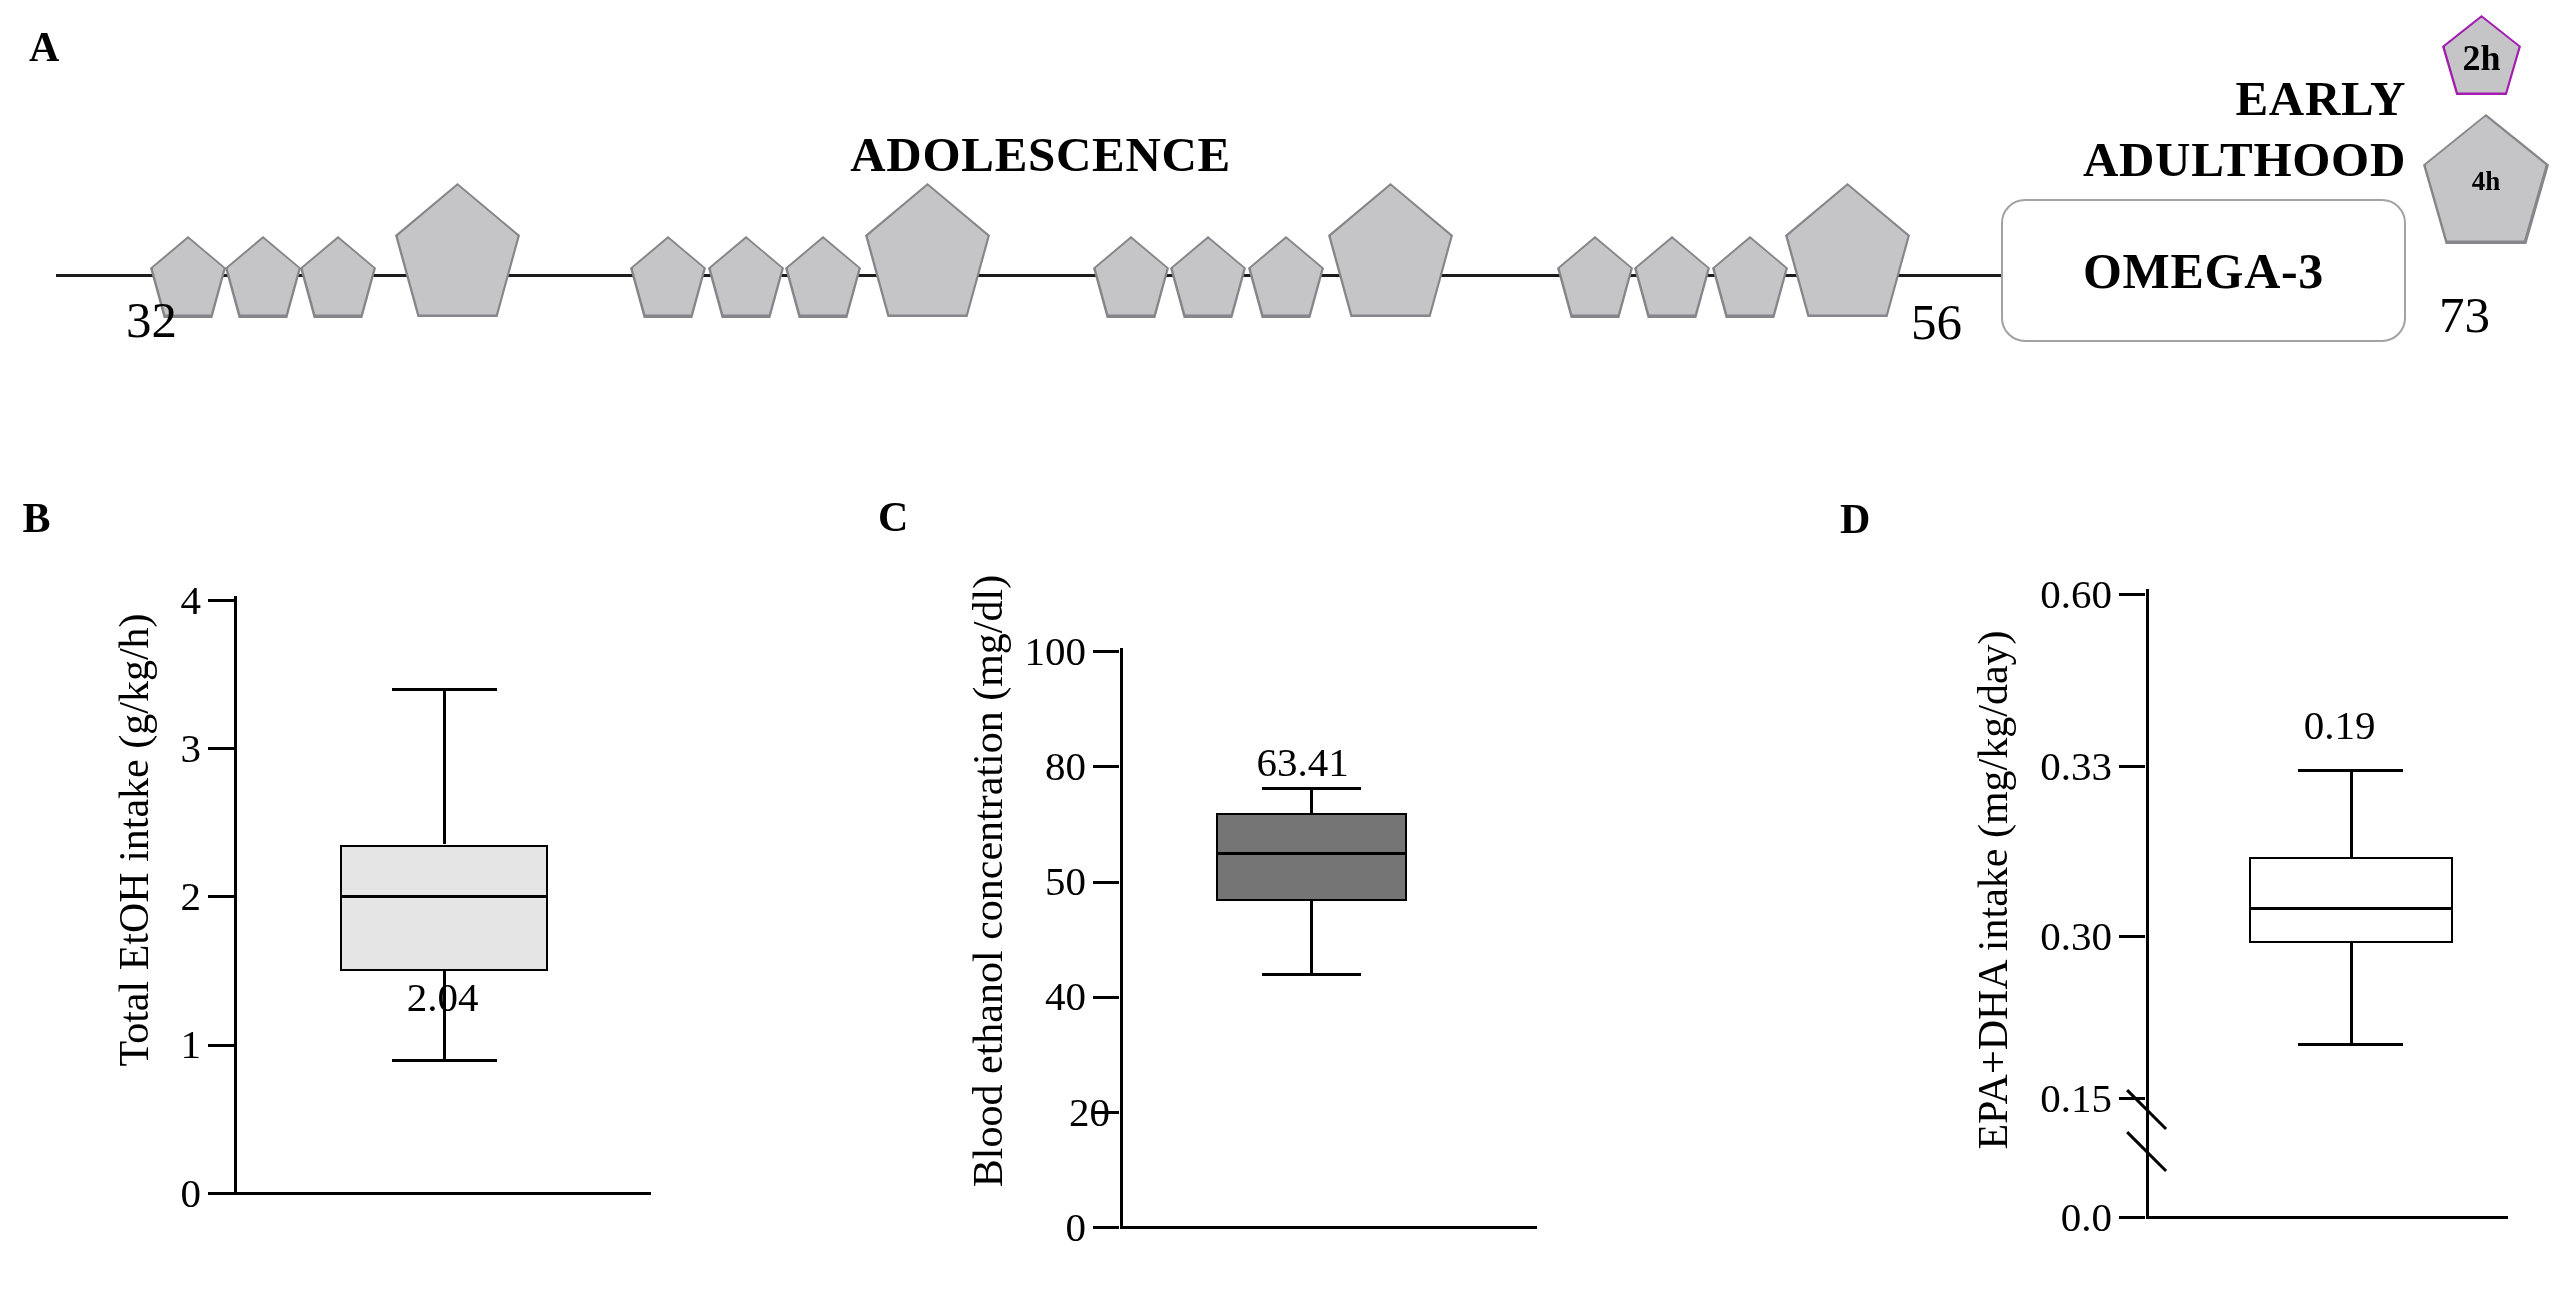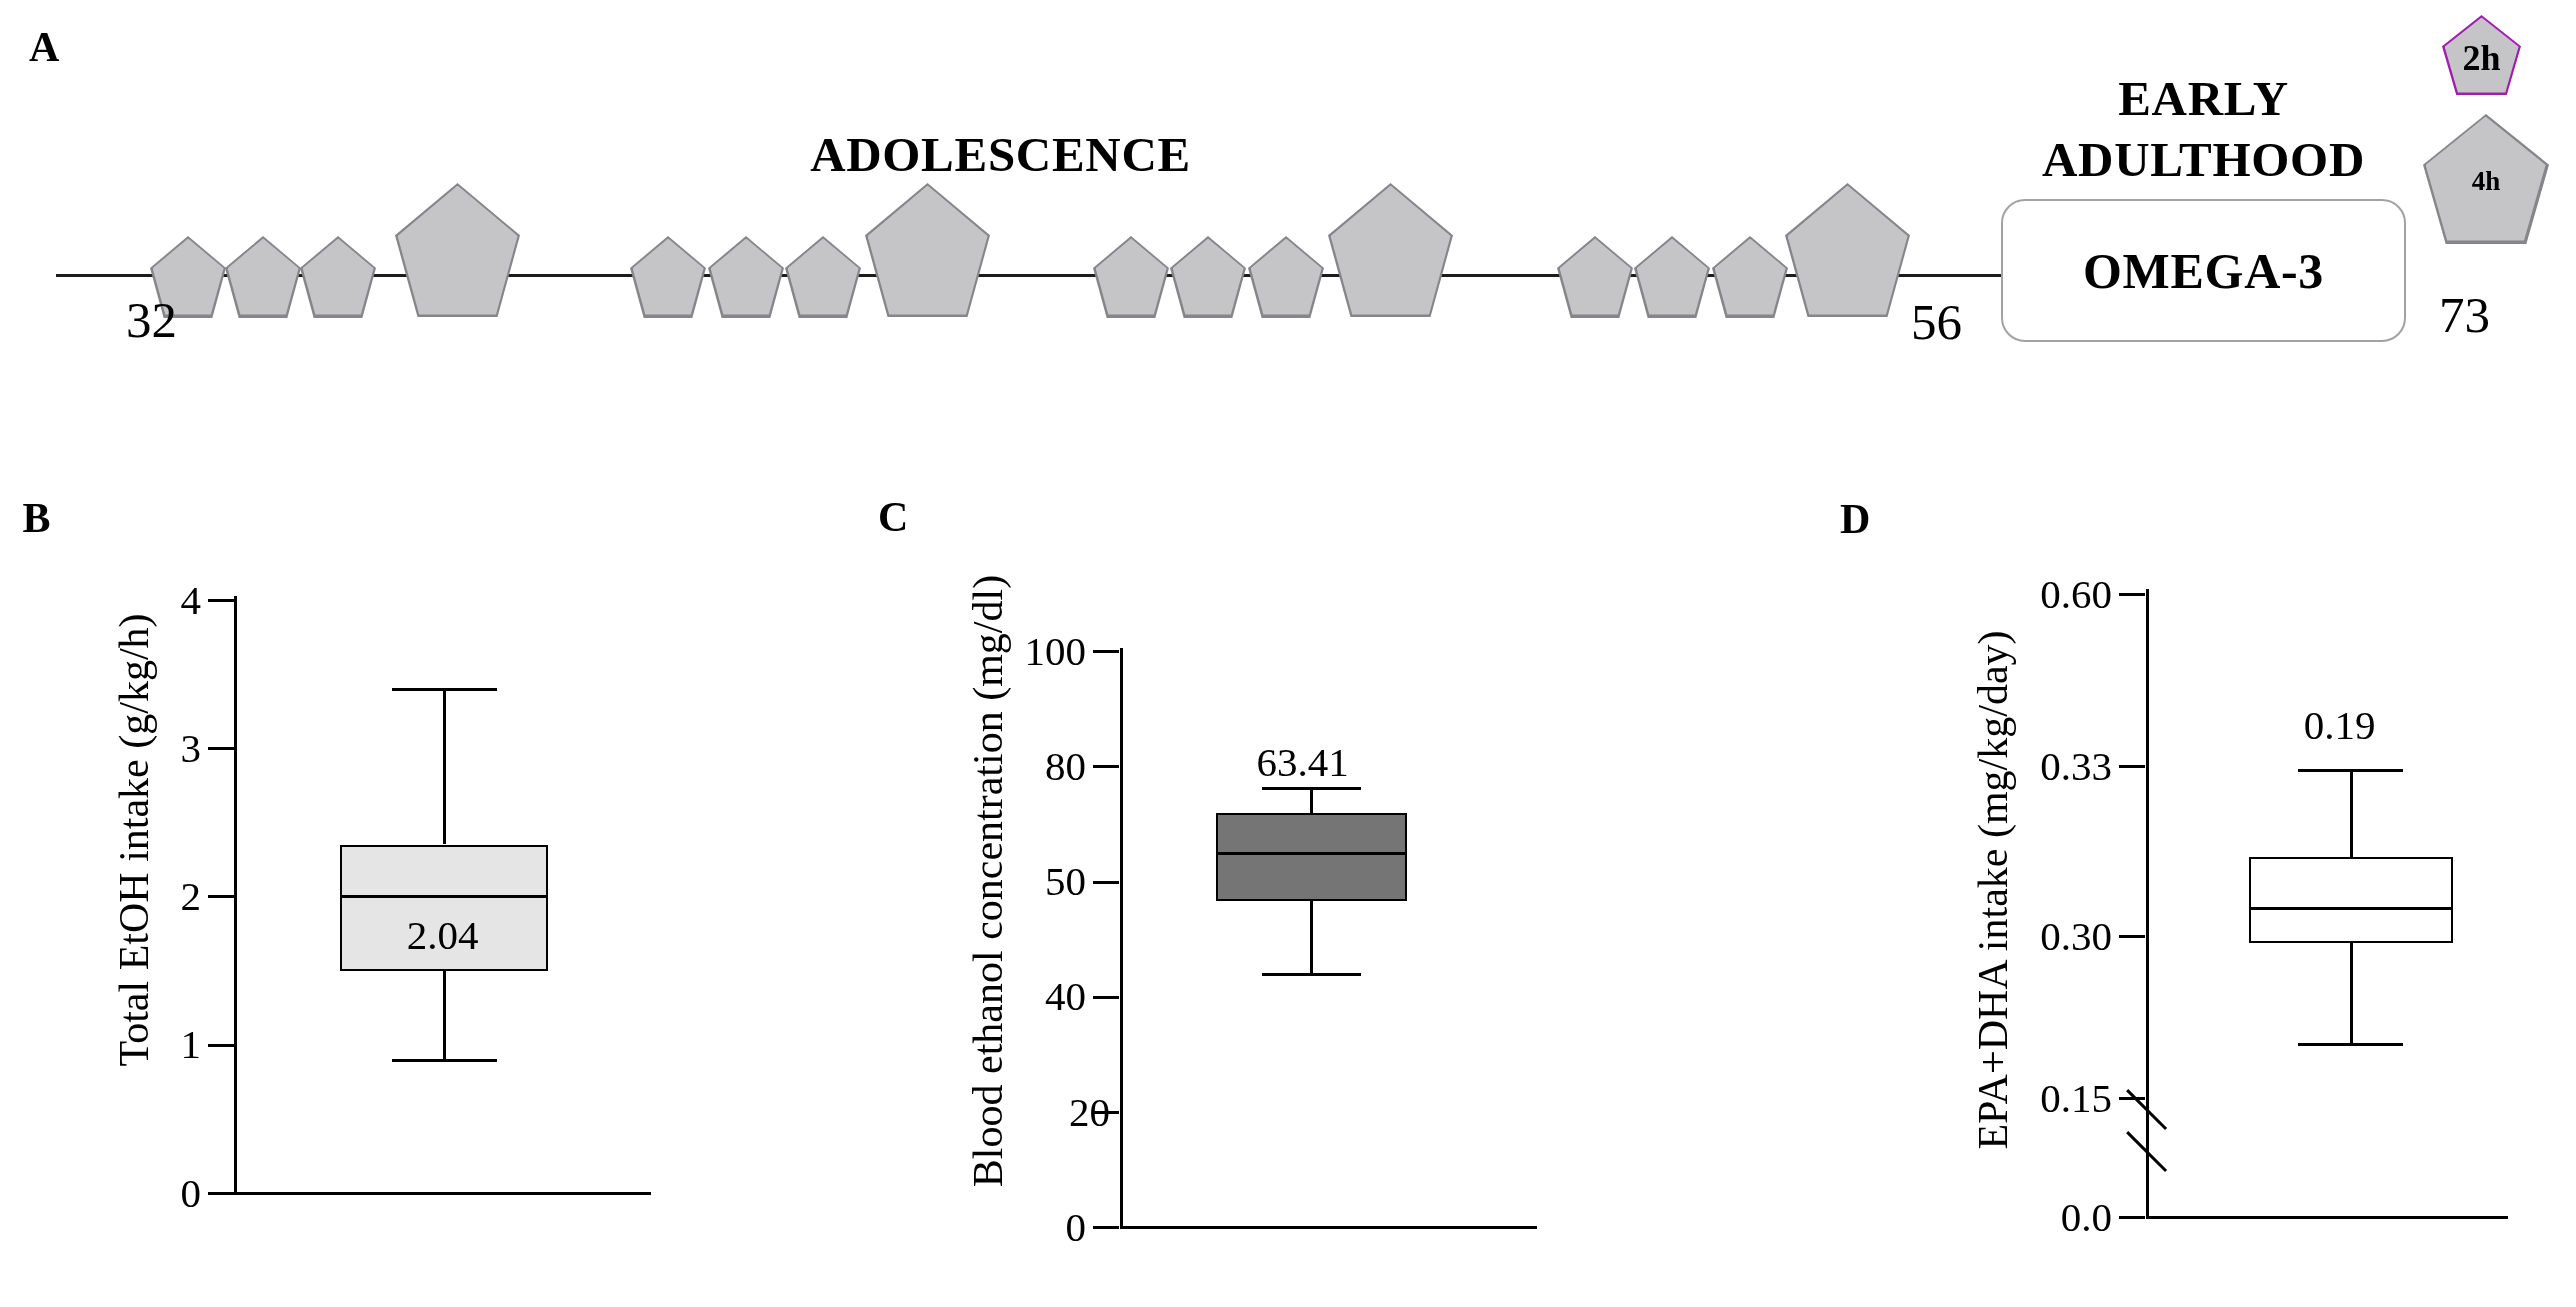--- a/index.html
+++ b/index.html
@@ -11,21 +11,21 @@
     color:#000;
     overflow:hidden;
   }
   .panel-letter{
     position:absolute;
     font-size:42px;font-weight:bold;line-height:46px;
   }
   .heading{
     position:absolute;
     font-weight:bold;font-size:49px;line-height:61px;
-    text-align:center;letter-spacing:0.7px;
+    text-align:right;letter-spacing:0.7px;
   }
   .age-label{
     position:absolute;
     font-weight:normal;font-size:51px;line-height:50px;
     width:86px;text-align:right;
   }
   .timeline-line{
     position:absolute;left:56px;top:274px;width:1945px;height:3.3px;background:#1c1c1c;
   }
   .omega-box{
@@ -162,21 +162,21 @@
         <div class="tick-mark" style="left: 208px; top: 1044px; width: 26px; height: 2.6px;"></div>
         <div class="tick-label" style="left: 83px; top: 1023px; width: 118px;">1</div>
         <div class="tick-mark" style="left: 208px; top: 1192px; width: 26px; height: 2.6px;"></div>
         <div class="tick-label" style="left: 83px; top: 1172px; width: 118px;">0</div>
         <div class="whisker-line" style="left: 443px; top: 689px; width: 2.6px; height: 155px;"></div>
         <div class="cap-line" style="left: 392px; top: 688px; width: 105px; height: 3.3px;"></div>
         <div class="whisker-line" style="left: 443px; top: 971px; width: 2.6px; height: 89px;"></div>
         <div class="cap-line" style="left: 392px; top: 1059px; width: 105px; height: 3.3px;"></div>
         <div class="boxplot-box" style="left: 340px; top: 845px; width: 208px; height: 126px; background: rgb(229, 229, 229);"></div>
         <div class="median-line" style="left: 342px; top: 895px; width: 204px; height: 2.6px;"></div>
-        <div class="annotation" style="left: 344px; top: 914px; font-family: Liberation Serif, serif;">2.04</div>
+        <div class="annotation" style="left: 344px; top: 976px; font-family: Liberation Serif, serif;">2.04</div>
       </div>
       <div style="position: absolute; left: 0px; top: 0px;">
         <div style="position: absolute; left: 878px; top: 494px; font-size: 42px; font-weight: bold; line-height: 46px;">C</div>
         <div class="ylabel" style="left: 659px; top: 858px; width: 658px; height: 46px;">Blood ethanol concentration (mg/dl)</div>
         <div class="axis-line" style="left: 1120px; top: 648px; width: 2.6px; height: 580px;"></div>
         <div class="axis-line" style="left: 1120px; top: 1226px; width: 417px; height: 2.6px;"></div>
         <div class="tick-mark" style="left: 1093px; top: 650px; width: 26px; height: 2.6px;"></div>
         <div class="tick-label" style="left: 968px; top: 630px; width: 118px;">100</div>
         <div class="tick-mark" style="left: 1093px; top: 765px; width: 26px; height: 2.6px;"></div>
         <div class="tick-label" style="left: 968px; top: 745px; width: 118px;">80</div>

